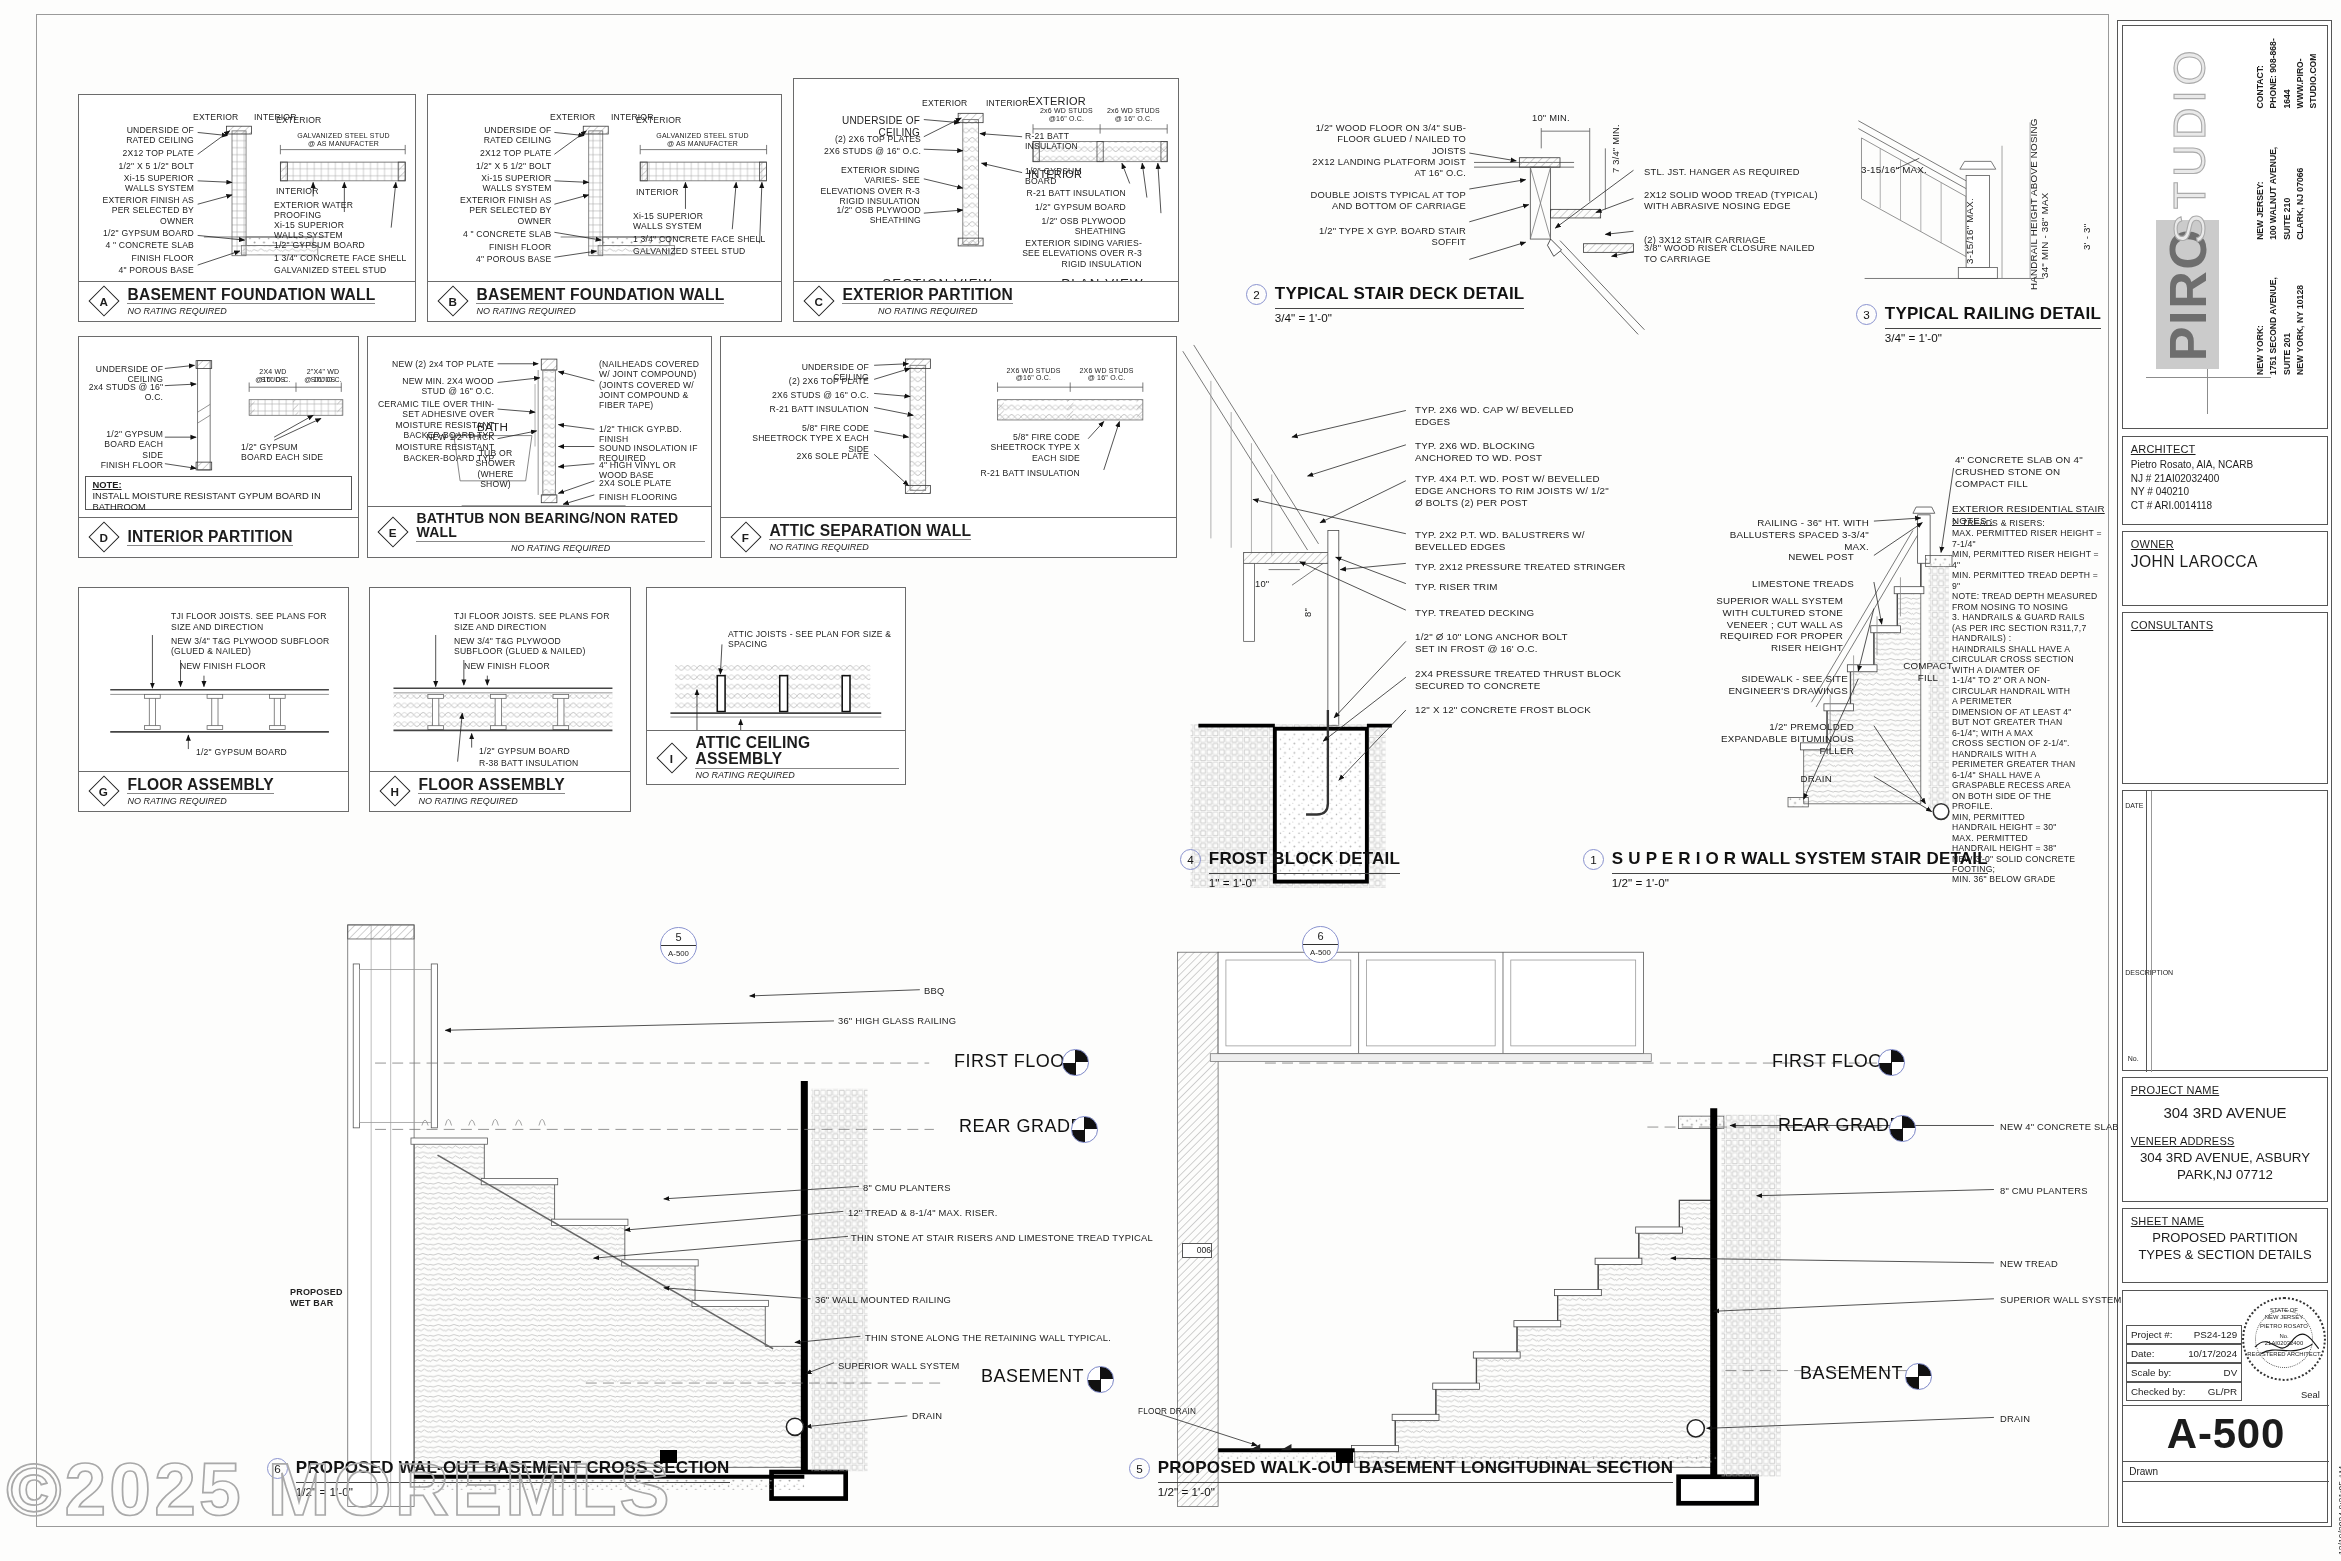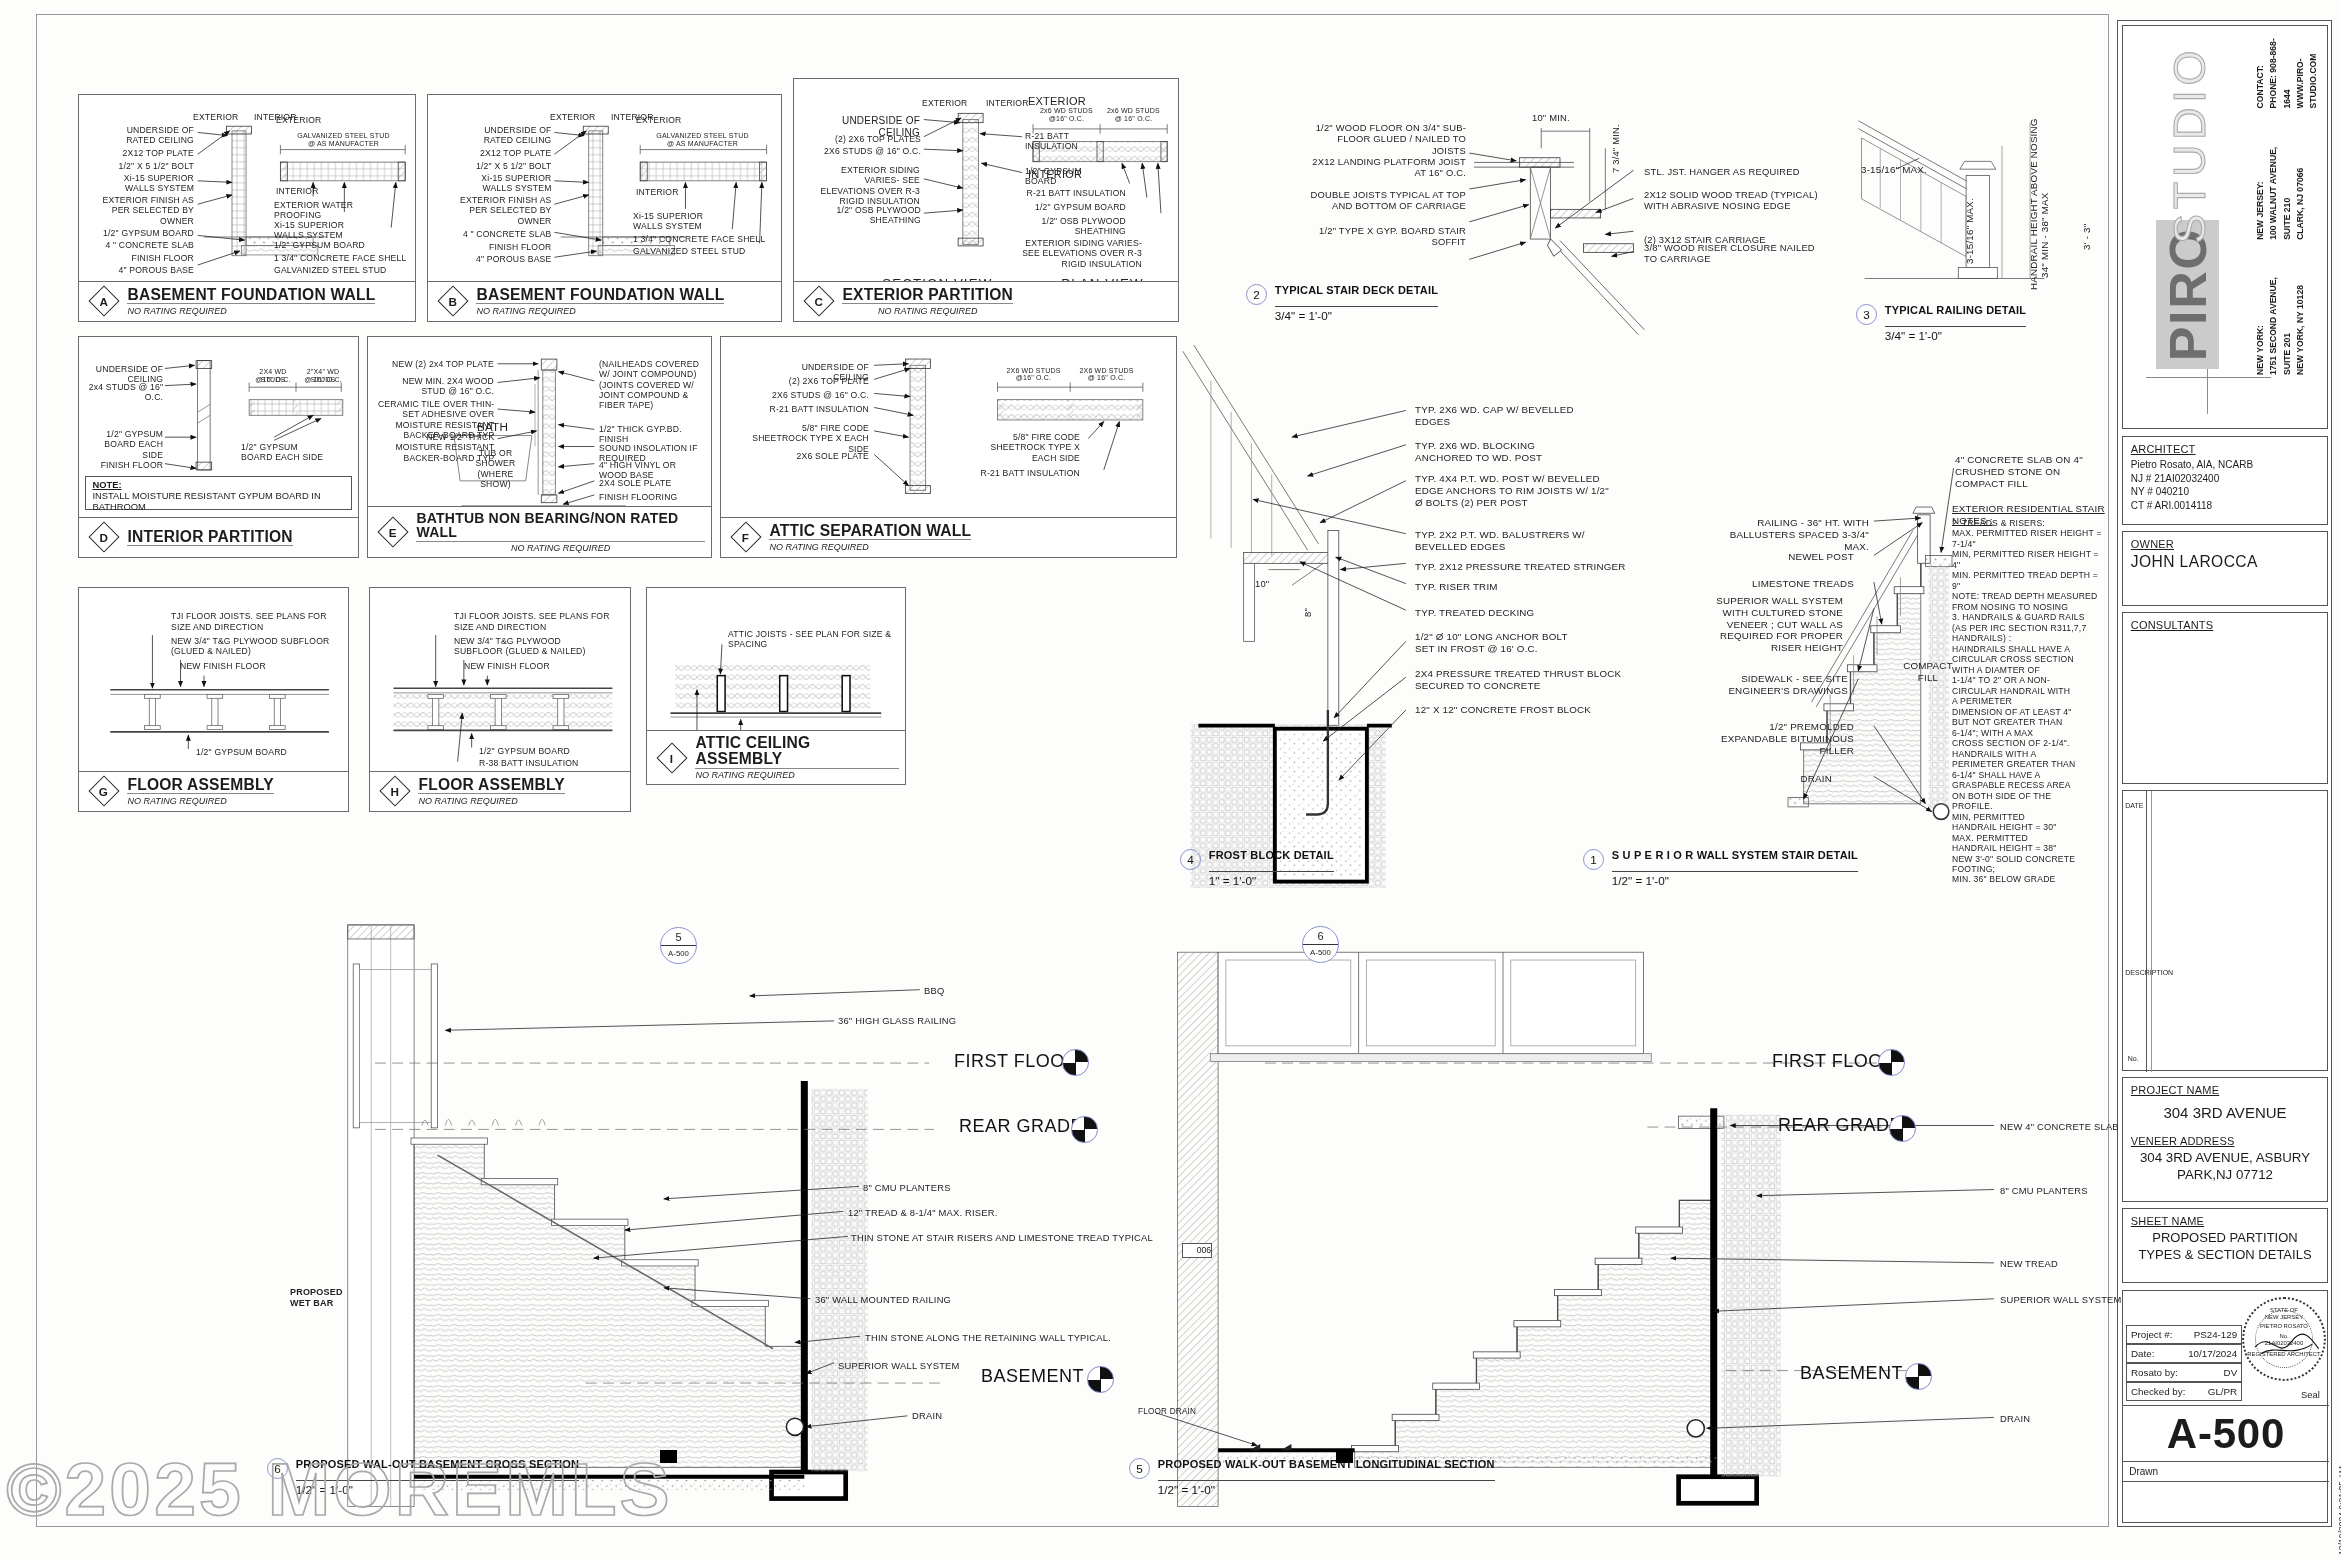--- a/index.html
+++ b/index.html
@@ -12,21 +12,21 @@
 .cc{text-align:center}
 .sm{font-size:7px}
 .vw{position:absolute;font-size:11.7px;letter-spacing:1.1px;color:#222;border-bottom:1.4px solid #444;padding:0 2.3px 1.6px}
 .tbar{position:absolute;left:0;right:0;bottom:0;border-top:1.6px solid #6b6b6b;display:flex;align-items:center;padding:3.9px 6.2px;background:#fff}
 .dmn{width:22px;height:22px;min-width:22px;border:1.6px solid #222;transform:rotate(45deg);display:flex;align-items:center;justify-content:center;background:#fff;margin:4.7px 12.5px 4.7px 7.8px}
 .dmn>span{transform:rotate(-45deg);font-weight:700;font-size:11.7px}
 .dt{font-weight:700;font-size:15.6px;line-height:1.02;letter-spacing:0.2px;border-bottom:1.6px solid #888;padding-bottom:0.8px}
 .ds{font-style:italic;font-size:9px;color:#222;margin-top:1.6px}
 .ntit{position:absolute;display:flex;gap:7.8px;align-items:flex-start}
 .ncir{width:21px;height:21px;min-width:21px;border:1.2px solid #8a93cf;border-radius:50%;display:flex;align-items:center;justify-content:center;font-size:11.7px;color:#111}
-.ntt{font-size:11px;font-weight:600;letter-spacing:0.2px;border-bottom:1.2px solid #444;padding-bottom:10px;color:#111}
+.ntt{font-size:17px;font-weight:600;letter-spacing:0.2px;border-bottom:1.2px solid #444;padding-bottom:4px;color:#111}
 .nts{font-size:11.7px;margin-top:2.3px;color:#111}
 .lvl{position:absolute;font-size:18px;letter-spacing:0.5px;color:#111}
 .lmk{position:absolute;width:26.5px;height:26.5px;border-radius:50%;border:1.2px solid #7d88c8;background:conic-gradient(#111 0 25%,#fff 0 50%,#111 0 75%,#fff 0)}
 .smk{position:absolute;width:37px;height:37px;border-radius:50%;border:1.2px solid #8a93cf;background:#fff;text-align:center}
 .smk .t{height:18px;border-bottom:0.9px solid #333;font-size:11px;line-height:18px}
 .smk .b{font-size:7.8px;line-height:15.6px}
 .vtxt{position:absolute;transform:rotate(-90deg);transform-origin:0 0;white-space:nowrap}
 .pre{white-space:pre-line}
 .tbx{position:absolute;border:1.2px solid #555;background:#fff}
 .tbh{font-size:11px;text-decoration:underline;letter-spacing:0.2px;margin:6.2px 0 3.1px 7.8px}
@@ -879,21 +879,21 @@
 <div class="tbx" style="left:2122px;top:1290px;width:206px;height:233px">
  <div class="row4" style="left:3.1px;top:34px;width:116px;height:19px">
       <span>Project #:</span>
       <span>PS24-129</span>
     </div>
  <div class="row4" style="left:3.1px;top:53px;width:116px;height:19px">
       <span>Date:</span>
       <span>10/17/2024</span>
     </div>
  <div class="row4" style="left:3.1px;top:72px;width:116px;height:19px">
-      <span>Rosato by:</span>
+      <span>Scale by:</span>
       <span>DV</span>
     </div>
  <div class="row4" style="left:3.1px;top:91px;width:116px;height:19px">
       <span>Checked by:</span>
       <span>GL/PR</span>
     </div>
  <div class="abs" style="left:119px;top:6.2px;width:84px;height:84px;border:2px dotted #333;border-radius:50%;text-align:center;font-size:5.9px;line-height:1.15">
   <div class="abs" style="left:11px;top:11px;width:58px;height:58px;border:0.9px dotted #555;border-radius:50%"></div>
   <div style="margin-top:7.8px">STATE OF</div>
   <div>NEW JERSEY</div>

